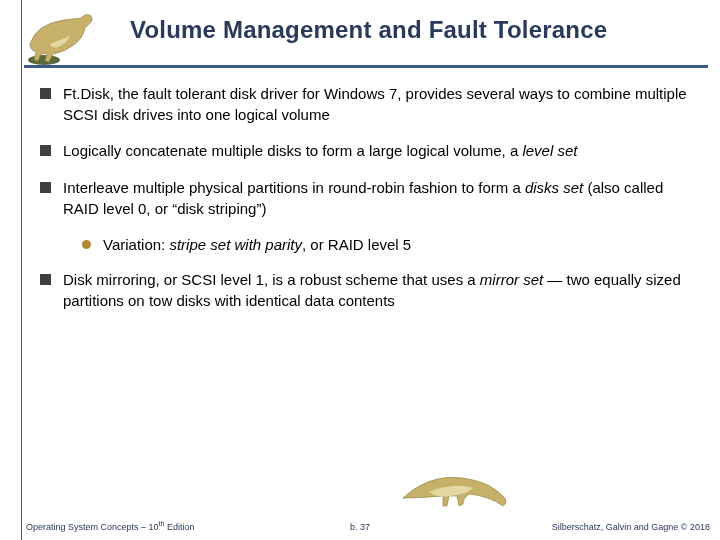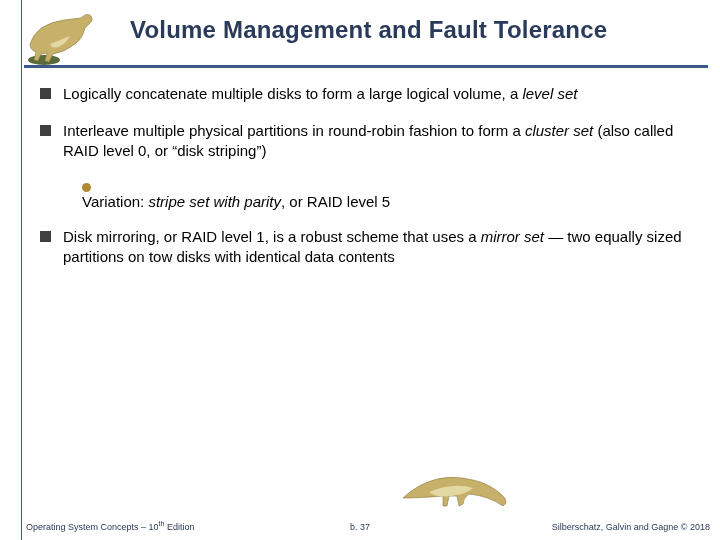--- a/index.html
+++ b/index.html
@@ -7,21 +7,21 @@
   .slide { width: 601px; height: 540px; position: relative; }
   .sidebar { position: absolute; left: 0; top: 0; width: 22px; height: 540px; background: #fff; border-right: 1px solid #3b5a8a; }
   .header { position: absolute; left: 0; top: 10px; width: 720px; height: 64px; }
   .title { font-size: 24px; font-weight: bold; color: #2a3a5a; padding-left: 130px; padding-top: 6px; letter-spacing: 0.2px; }
   .title-underline { position: absolute; left: 24px; bottom: 6px; width: 684px; height: 3px; background: #3b5a8a; }
   .dino-top { position: absolute; left: 26px; top: 0px; width: 80px; height: 58px; }
   .content { position: absolute; left: 40px; top: 84px; width: 652px; }
   .bullet { display: flex; align-items: flex-start; margin-bottom: 16px; font-size: 15px; line-height: 1.38; color: #000; }
   .bullet .sq { flex: 0 0 11px; width: 11px; height: 11px; background: #3f3f3f; margin-top: 4px; margin-right: 12px; }
   .bullet .txt { flex: 1; }
-  .sub { display: flex; align-items: flex-start; margin: 8px 0 14px 42px; font-size: 15px; line-height: 1.38; flex-direction: column; }
+  .sub { display: flex; align-items: flex-start; margin: 8px 0 14px 42px; font-size: 15px; line-height: 1.38; }
   .sub .dot { flex: 0 0 9px; width: 9px; height: 9px; border-radius: 50%; background: #b08a32; margin-top: 5px; margin-right: 12px; }
   .sub .txt { flex: 1; }
   i.term { font-style: italic; }
   .footer { position: absolute; left: 0; bottom: 8px; width: 720px; height: 20px; font-size: 9px; color: #2a3a5a; }
   .foot-left { position: absolute; left: 26px; bottom: 0; }
   .foot-center { position: absolute; left: 0; width: 720px; text-align: center; bottom: 0; margin-top: 20px; }
   .foot-right { position: absolute; right: 10px; bottom: 0; }
   sup { font-size: 7px; }
   .dino-bottom { position: absolute; right: 90px; bottom: 30px; width: 110px; height: 42px; }
   .dino-body { fill: #c7b06a; stroke: #8a7a3a; stroke-width: 0.6; }
@@ -39,39 +39,43 @@
       <ellipse class="plant" cx="18" cy="50" rx="16" ry="5"></ellipse>
       <path class="dino-body" d="M55 8 q6 -6 10 -2 q3 4 -2 8 l-4 4 q-2 10 -10 16 q-10 8 -22 10 l-4 8 l-4 -1 l2 -8 l-6 1 l-3 7 l-4 -1 l2 -8 q-6 -2 -6 -8 q6 -20 34 -24 q8 -1 17 -2 z"></path>
       <path class="dino-belly" d="M24 34 q10 -4 20 -8 q-4 8 -12 11 q-6 2 -8 -3 z"></path>
     </svg>
     <div class="title">Volume Management and Fault Tolerance</div>
     <div class="title-underline"></div>
   </div>
 
   <div class="content">
 
+    <div class="bullet">
+      <div class="sq"></div>
+      <div class="txt">Ft.Disk, the fault tolerant disk driver for Windows 7, provides several ways to combine multiple SCSI disk drives into one logical volume</div>
+    </div>
 
     <div class="bullet">
       <div class="sq"></div>
       <div class="txt"><span>Logically concatenate multiple disks to form a large logical volume, a </span><i class="term">level set</i></div>
     </div>
 
     <div class="bullet">
       <div class="sq"></div>
-      <div class="txt"><span>Interleave multiple physical partitions in round-robin fashion to form a </span><i class="term">cluster set</i><span> (also called RAID level 0, or “disk striping”)</span></div>
+      <div class="txt"><span>Interleave multiple physical partitions in round-robin fashion to form a </span><i class="term">disks set</i><span> (also called RAID level 0, or “disk striping”)</span></div>
     </div>
 
     <div class="sub">
       <div class="dot"></div>
       <div class="txt"><span>Variation: </span><i class="term">stripe set with parity</i><span>, or RAID level 5</span></div>
     </div>
 
     <div class="bullet">
       <div class="sq"></div>
-      <div class="txt"><span>Disk mirroring, or RAID level 1, is a robust scheme that uses a </span><i class="term">mirror set</i><span> — two equally sized partitions on tow disks with identical data contents</span></div>
+      <div class="txt"><span>Disk mirroring, or SCSI level 1, is a robust scheme that uses a </span><i class="term">mirror set</i><span> — two equally sized partitions on tow disks with identical data contents</span></div>
     </div>
 
 
   </div>
 
   <svg class="dino-bottom" viewBox="0 0 110 42">
     <path class="dino-body" d="M2 30 q30 -28 70 -18 q18 4 30 16 q6 6 0 10 q-14 -10 -34 -12 q-6 4 -6 10 l-4 2 l-2 -10 l-8 0 l-2 10 l-4 0 l0 -10 q-24 2 -40 2 z"></path>
     <path class="dino-belly" d="M28 24 q24 -10 44 -4 q-6 6 -22 8 q-14 2 -22 -4 z"></path>
   </svg>
 

